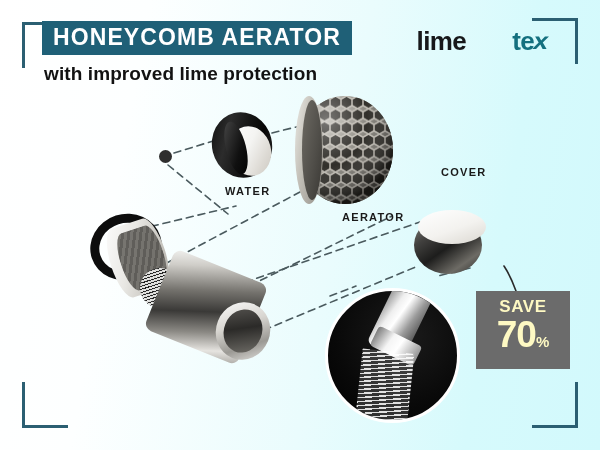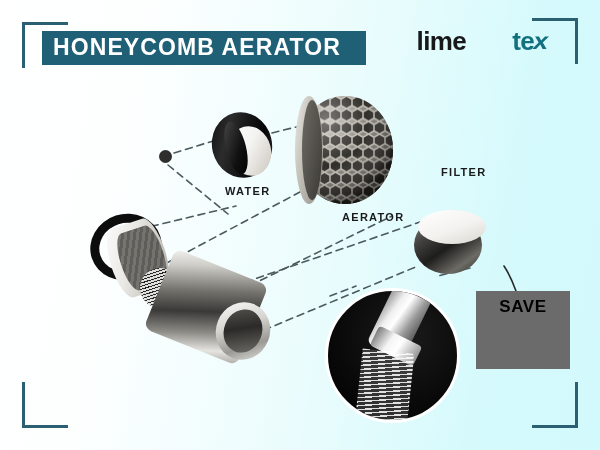--- a/index.html
+++ b/index.html
@@ -30,27 +30,27 @@
   }
   .bracket.tl { left: 22px;  top: 22px;  border-left: 3px solid #2b5f72; border-top: 3px solid #2b5f72; }
   .bracket.tr { right: 22px; top: 18px;  border-right: 3px solid #2b5f72; border-top: 3px solid #2b5f72; }
   .bracket.bl { left: 22px;  bottom: 22px; border-left: 3px solid #2b5f72; border-bottom: 3px solid #2b5f72; }
   .bracket.br { right: 22px; bottom: 22px; border-right: 3px solid #2b5f72; border-bottom: 3px solid #2b5f72; }
 
   
   #title-banner {
     position: absolute;
     left: 42px;
-    top: 31px;
+    top: 21px;
     background: #1f6077;
     color: #ffffff;
     font-size: 23px;
     font-weight: bold;
     letter-spacing: 1.1px;
-    padding: 5px 25px 6px 11px;
+    padding: 5px 11px 6px 11px;
     line-height: 1;
     white-space: nowrap;
   }
   #subtitle {
     position: absolute;
     left: 44px;
     top: 63px;
     color: #121212;
     font-size: 19px;
     font-weight: bold;
@@ -294,21 +294,21 @@
     transform: rotate(6deg);
     opacity: 0.95;
   }
 
   
   #save-badge {
     position: absolute;
     left: 476px; top: 291px;
     width: 94px; height: 78px;
     background: #6b6b6b;
-    color: #000000;
+    color: #fef9c3;
     text-align: center;
     box-sizing: border-box;
     padding-top: 7px;
   }
   #save-badge .sv-top {
     font-size: 17px;
     font-weight: bold;
     letter-spacing: 0.6px;
     line-height: 1;
   }
@@ -339,20 +339,21 @@
 <body>
 
 <div id="stage">
 
   <div class="bracket tl"></div>
   <div class="bracket tr"></div>
   <div class="bracket bl"></div>
   <div class="bracket br"></div>
 
   <div id="title-banner">HONEYCOMB AERATOR</div>
+  <div id="subtitle">with improved lime protection</div>
 
   <div id="logo">
     <span class="lg-a">lime</span><span class="lg-b">te</span><span class="lg-x">x</span>
   </div>
 
   <svg id="leaders" viewBox="0 0 600 450">
     <g stroke="#4a5a5e" stroke-width="1.6" fill="none" stroke-dasharray="7 5" stroke-linecap="round">
       <line x1="174" y1="153" x2="213" y2="141"></line>
       <line x1="272" y1="133" x2="300" y2="126"></line>
       <line x1="168" y1="165" x2="228" y2="214"></line>
@@ -397,35 +398,36 @@
     </div>
     <div class="filt-rim"></div>
     <div class="filt-rim2"></div>
   </div>
   <div class="part-label" id="label-filter">AERATOR</div>
 
   <div class="part" id="part-cover">
     <div class="cov-bowl"></div>
     <div class="cov-band"></div>
   </div>
-  <div class="part-label" id="label-cover">FILTER</div>
+  <div class="part-label" id="label-cover">COVER</div>
 
   <div class="part" id="assembly">
     <div id="asm-oring"></div>
     <div id="asm-collar"></div>
     <div id="asm-knurl"></div>
     <div id="asm-mesh"></div>
     <div id="asm-barrel"></div>
     <div id="asm-mouth"></div>
     <div id="asm-mouth-in"></div>
   </div>
 
   <div id="water-photo">
     <div class="spout"></div>
     <div class="collar"></div>
     <div class="stream"></div>
   </div>
 
   <div id="save-badge">
     <div class="sv-top">SAVE</div>
+    <div class="sv-mid"><span class="sv-num">70</span><span class="sv-pct">%</span></div>
   </div>
 
 </div>
 
 </body></html>

